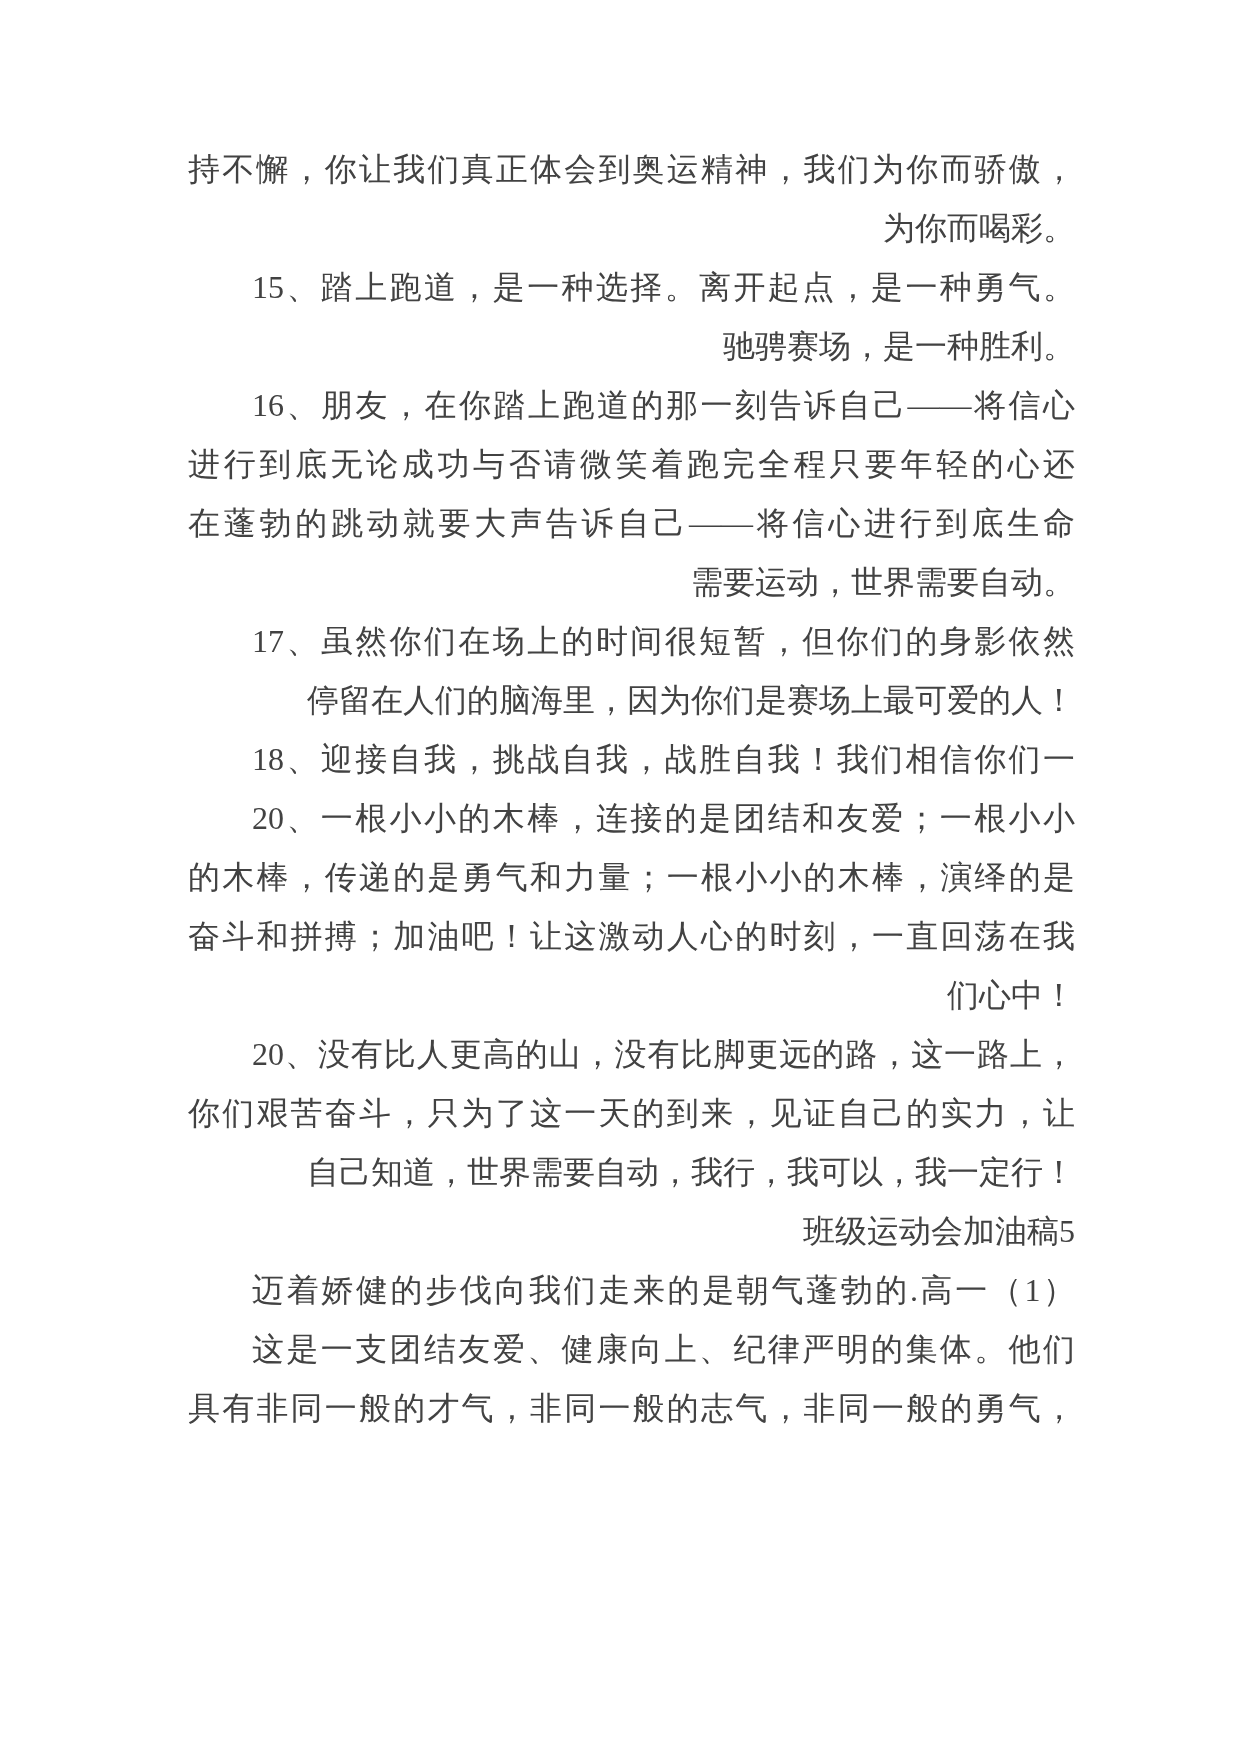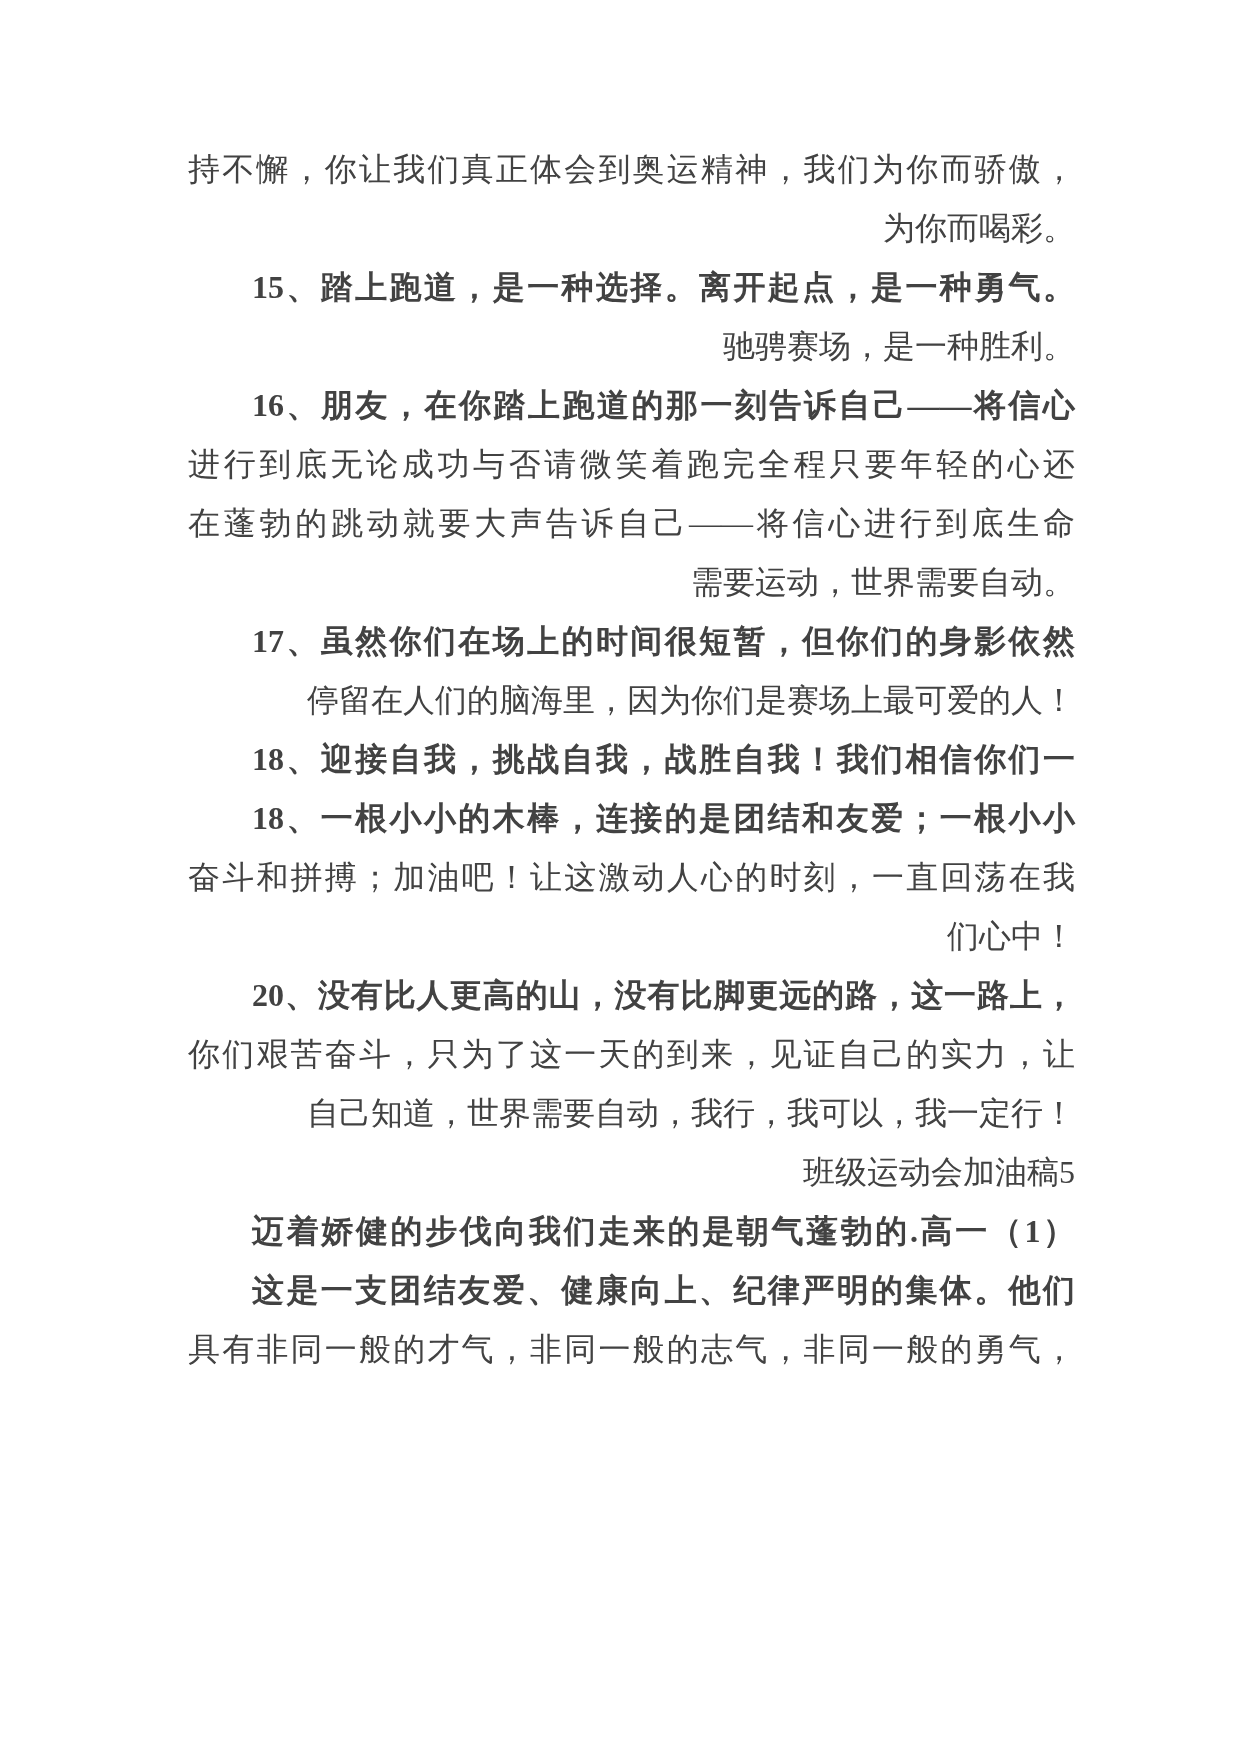--- a/index.html
+++ b/index.html
@@ -31,39 +31,39 @@
     text-align-last: justify;
   }
   
   .e {
     text-align: right;
     text-align-last: auto;
   }
   
   .i {
     text-indent: 64px;
-    font-weight: bold;
   }
 </style>
 </head>
 <body>
 
 <div class="page">
   <div class="line j">持不懈，你让我们真正体会到奥运精神，我们为你而骄傲，</div>
   <div class="line e">为你而喝彩。</div>
   <div class="line j i">15、踏上跑道，是一种选择。离开起点，是一种勇气。</div>
   <div class="line e">驰骋赛场，是一种胜利。</div>
   <div class="line j i">16、朋友，在你踏上跑道的那一刻告诉自己——将信心</div>
   <div class="line j">进行到底无论成功与否请微笑着跑完全程只要年轻的心还</div>
   <div class="line j">在蓬勃的跳动就要大声告诉自己——将信心进行到底生命</div>
   <div class="line e">需要运动，世界需要自动。</div>
   <div class="line j i">17、虽然你们在场上的时间很短暂，但你们的身影依然</div>
   <div class="line e">停留在人们的脑海里，因为你们是赛场上最可爱的人！</div>
   <div class="line j i">18、迎接自我，挑战自我，战胜自我！我们相信你们一</div>
-  <div class="line j i">18、一根小小的木棒，连接的是团结和友爱；一根小小</div>
+  <div class="line j i">20、一根小小的木棒，连接的是团结和友爱；一根小小</div>
+  <div class="line j">的木棒，传递的是勇气和力量；一根小小的木棒，演绎的是</div>
   <div class="line j">奋斗和拼搏；加油吧！让这激动人心的时刻，一直回荡在我</div>
   <div class="line e">们心中！</div>
   <div class="line j i">20、没有比人更高的山，没有比脚更远的路，这一路上，</div>
   <div class="line j">你们艰苦奋斗，只为了这一天的到来，见证自己的实力，让</div>
   <div class="line e">自己知道，世界需要自动，我行，我可以，我一定行！</div>
   <div class="line e">班级运动会加油稿5</div>
   <div class="line j i">迈着娇健的步伐向我们走来的是朝气蓬勃的.高一（1）</div>
   <div class="line j i">这是一支团结友爱、健康向上、纪律严明的集体。他们</div>
   <div class="line j">具有非同一般的才气，非同一般的志气，非同一般的勇气，</div>
 </div>

